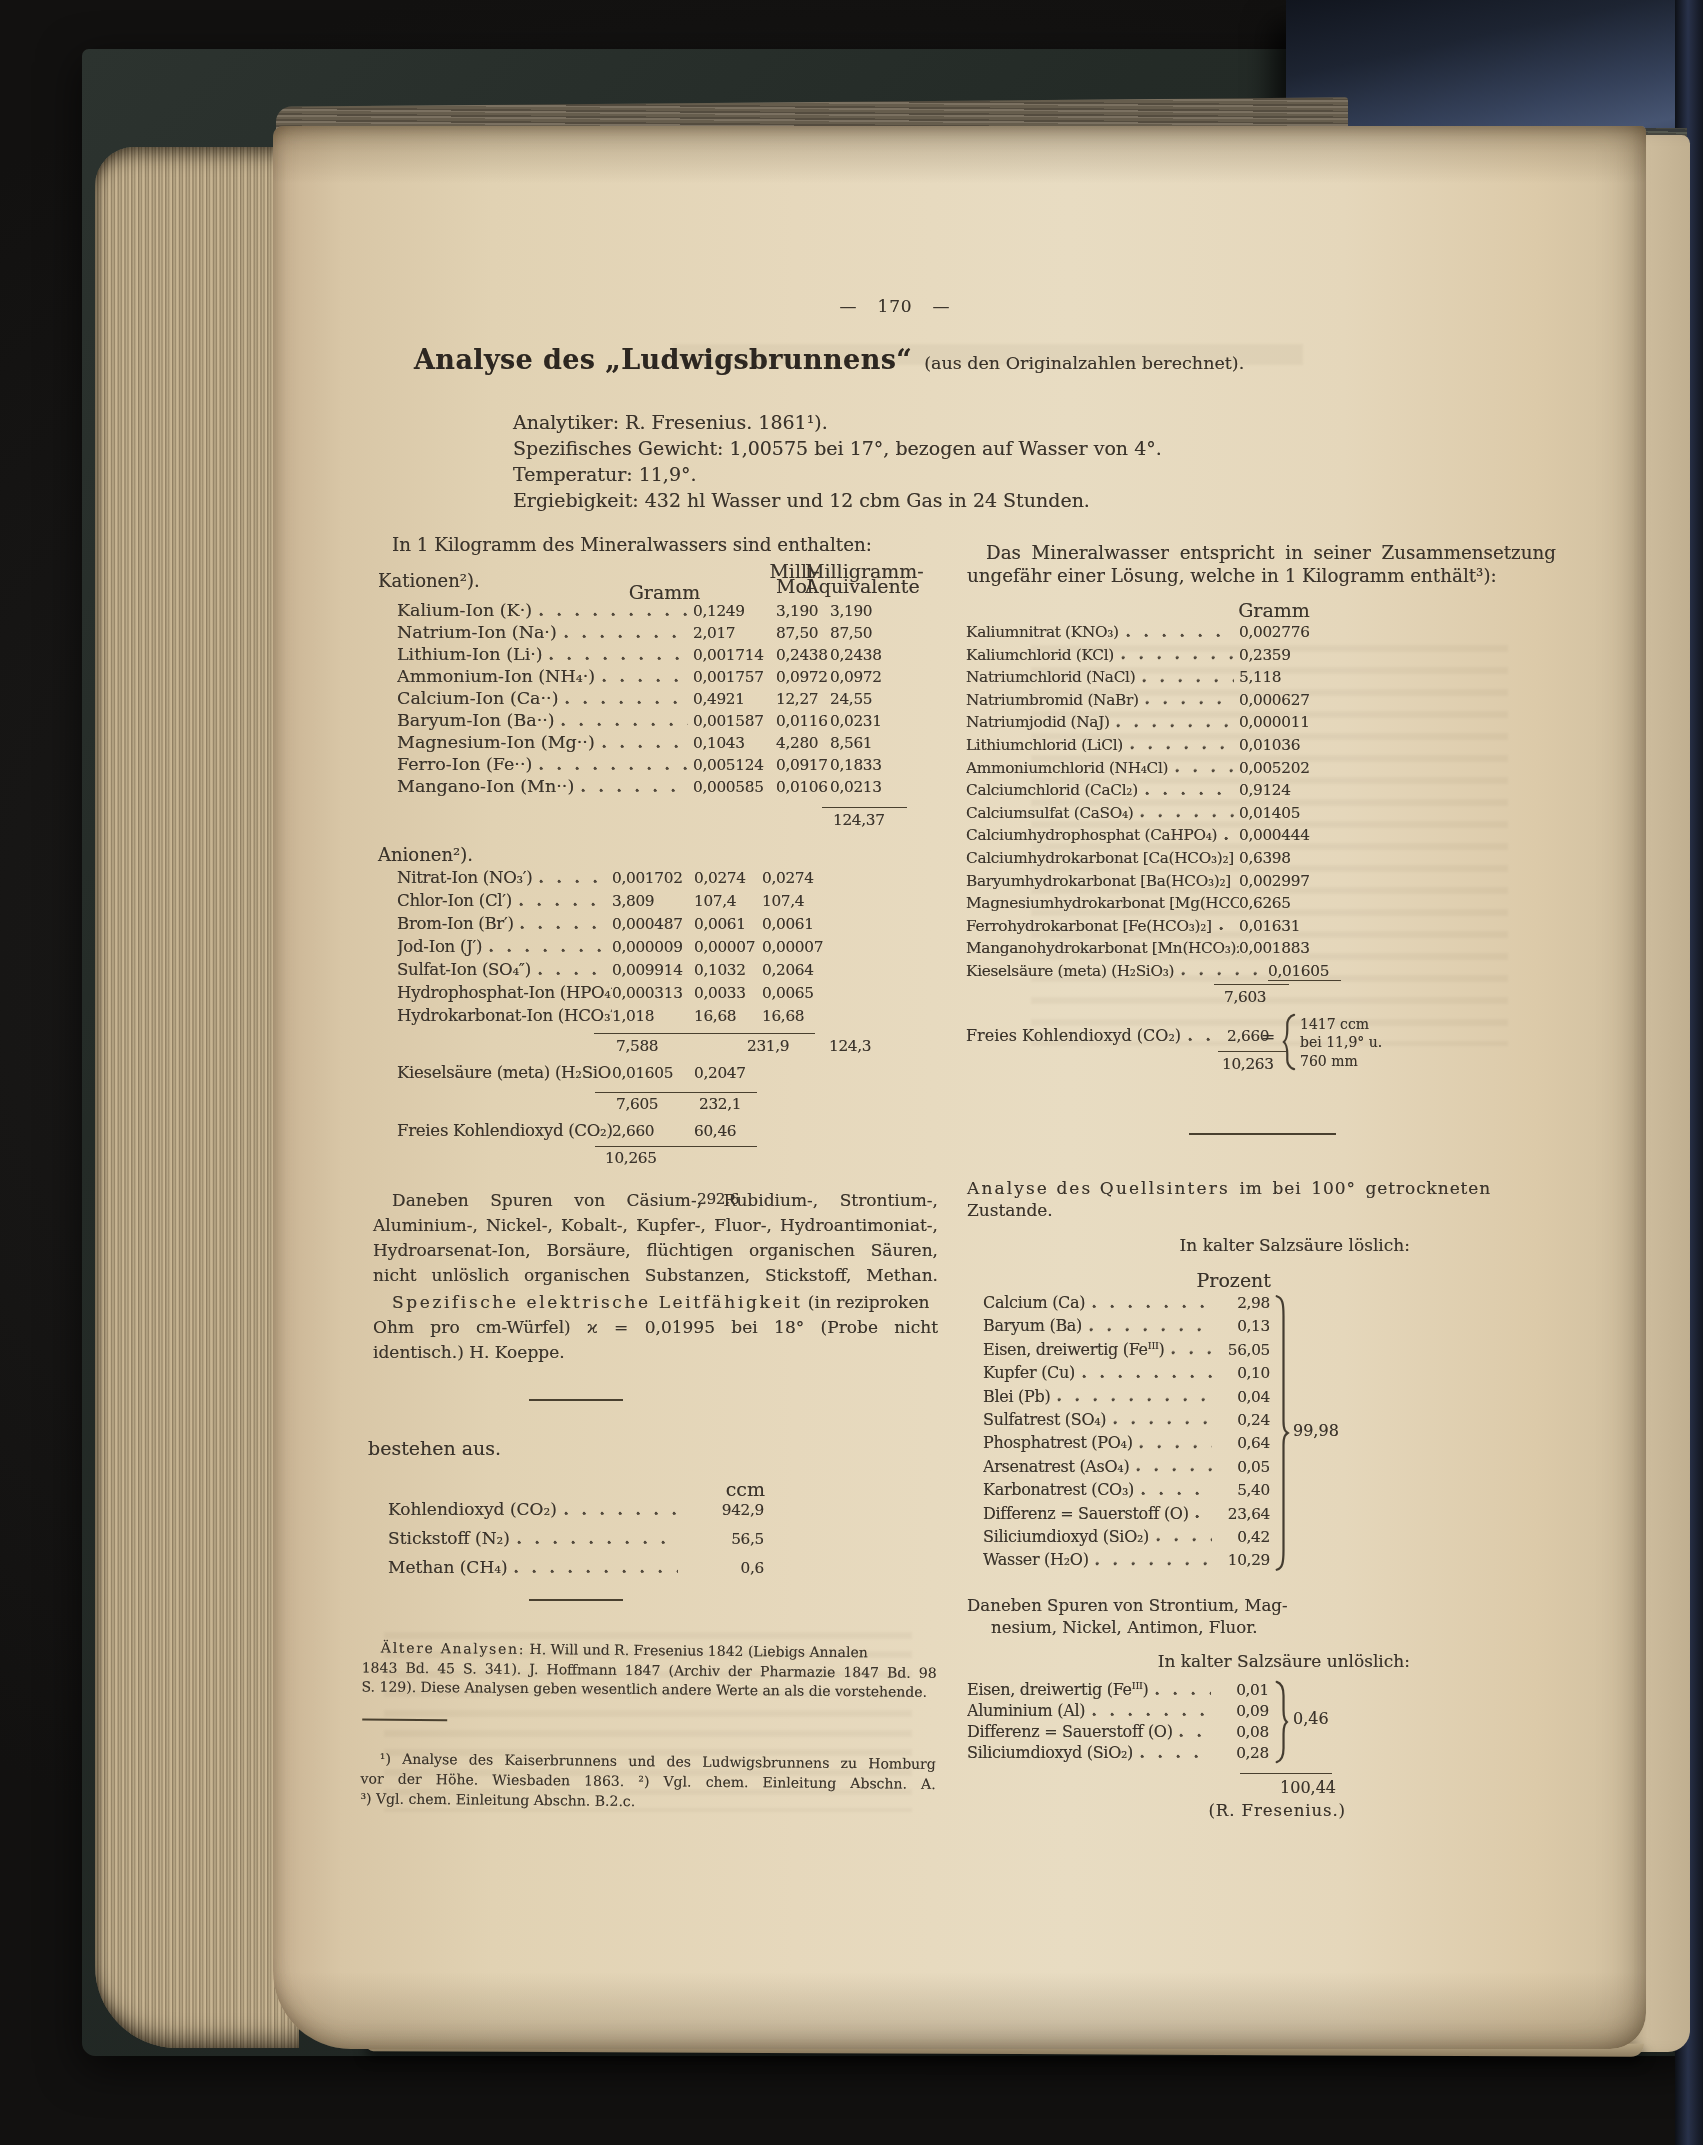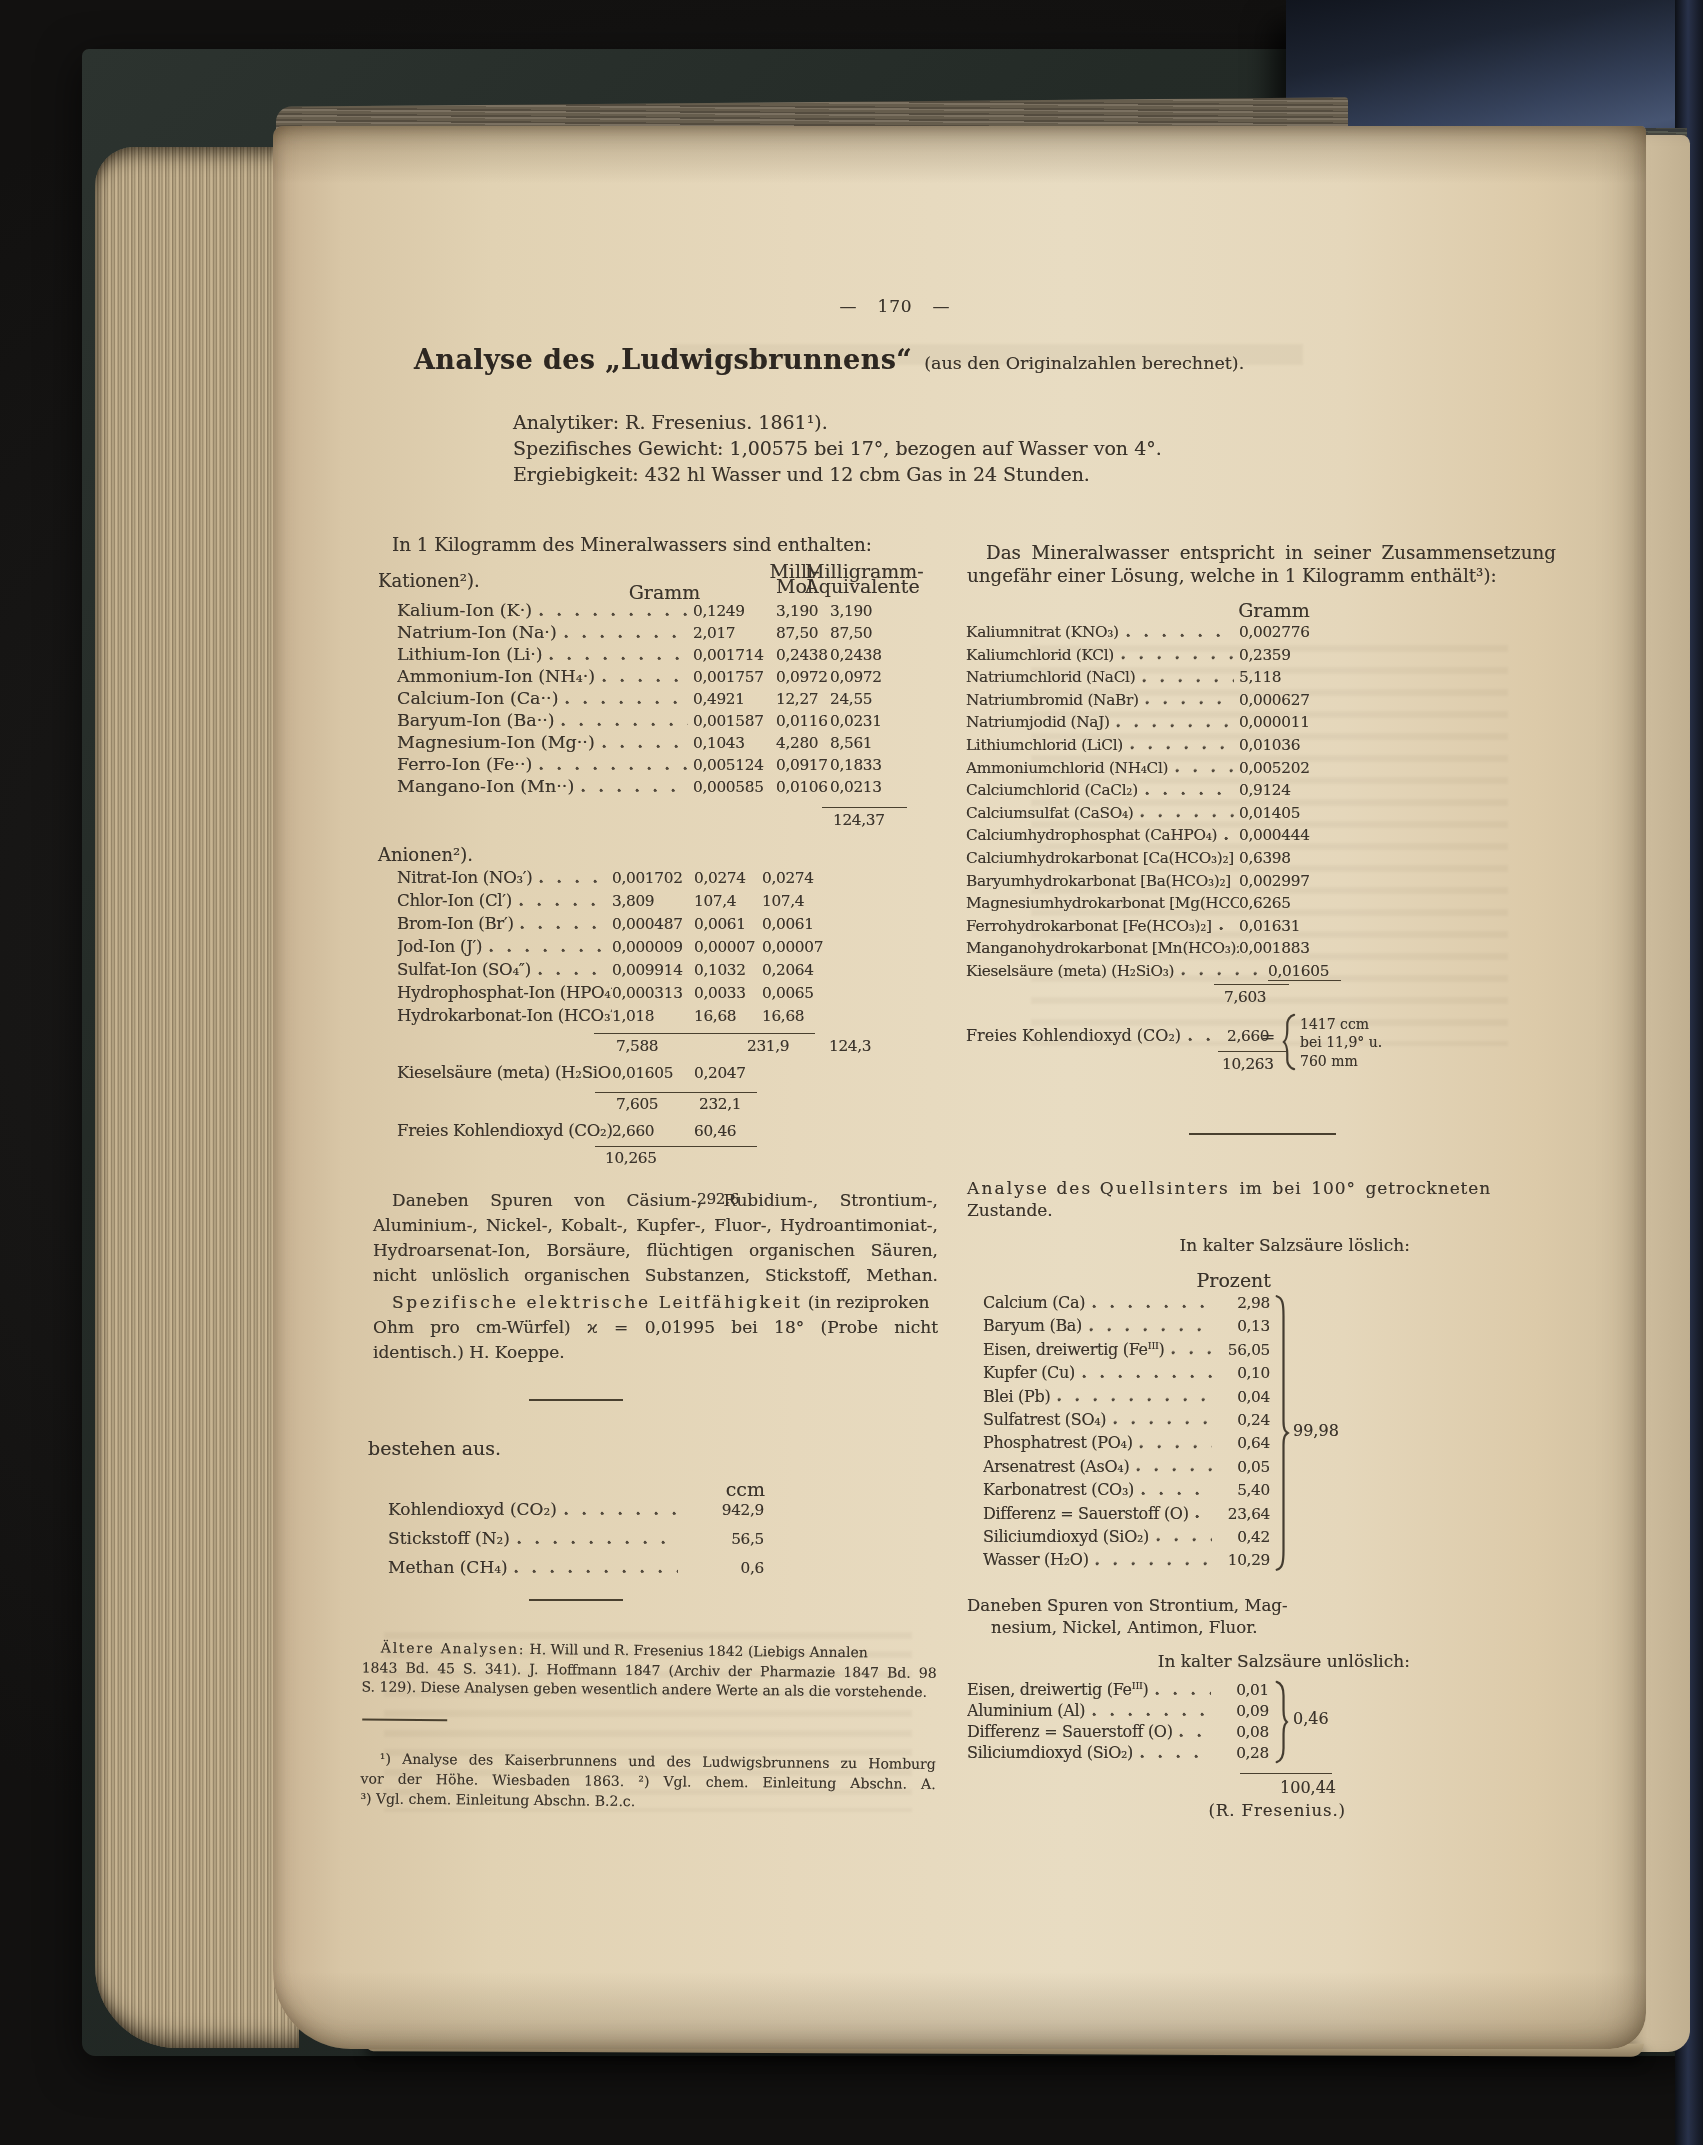--- a/index.html
+++ b/index.html
@@ -92,20 +92,21 @@
       <div class="abs pagenum">— 170 —</div>
 
       <div class="abs titlerow">
         <span class="title-main">Analyse des „Ludwigsbrunnens“</span>
         <span class="title-suffix">(aus den Originalzahlen berechnet).</span>
       </div>
 
       <div class="abs infoblock">
           <div class="line">Analytiker: R. Fresenius. 1861¹).</div>
           <div class="line">Spezifisches Gewicht: 1,00575 bei 17°, bezogen auf Wasser von 4°.</div>
+          <div class="line">Temperatur: 11,9°.</div>
           <div class="line lastln">Ergiebigkeit: 432 hl Wasser und 12 cbm Gas in 24 Stunden.</div>
         </div>
 
       <div class="abs leftintro">In 1 Kilogramm des Mineralwassers sind enthalten:</div>
 
       <div class="abs seclabel" style="left:105px;top:444px;">Kationen²).</div>
       <div class="abs colhead" style="left:349px;top:459px;width:85px;">Gramm</div>
       <div class="abs colhead" style="left:483px;top:438px;width:77px;">
           <div class="line">Milli-</div>
           <div class="line lastln">Mol</div>

